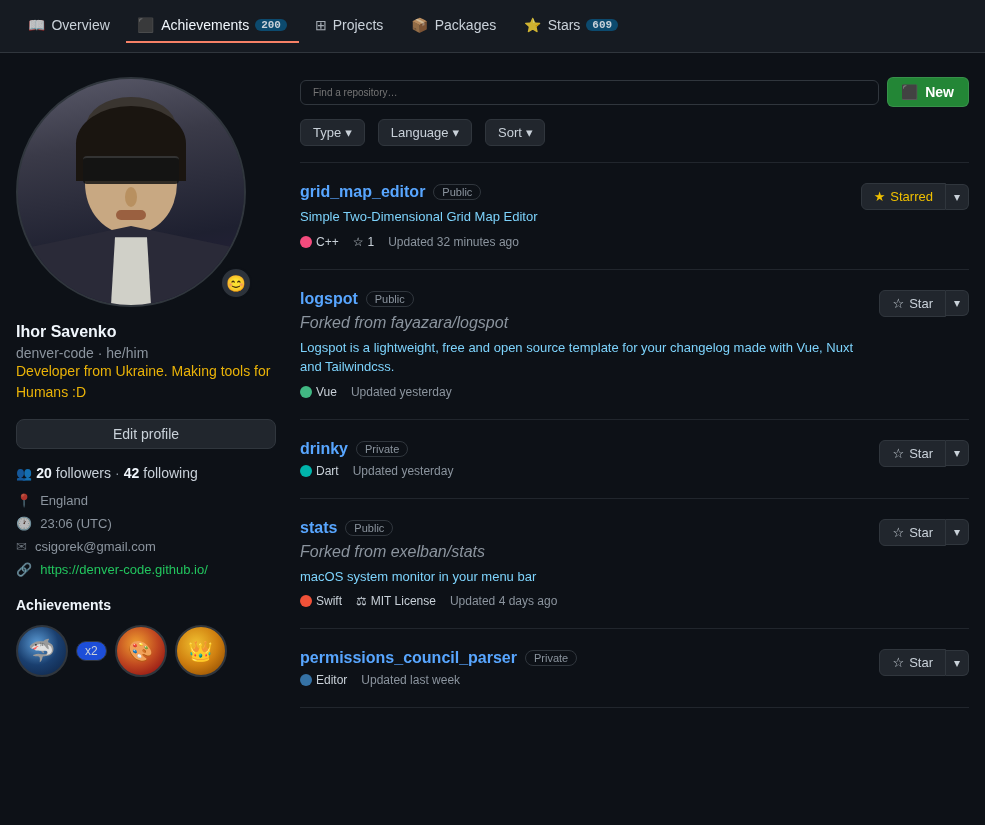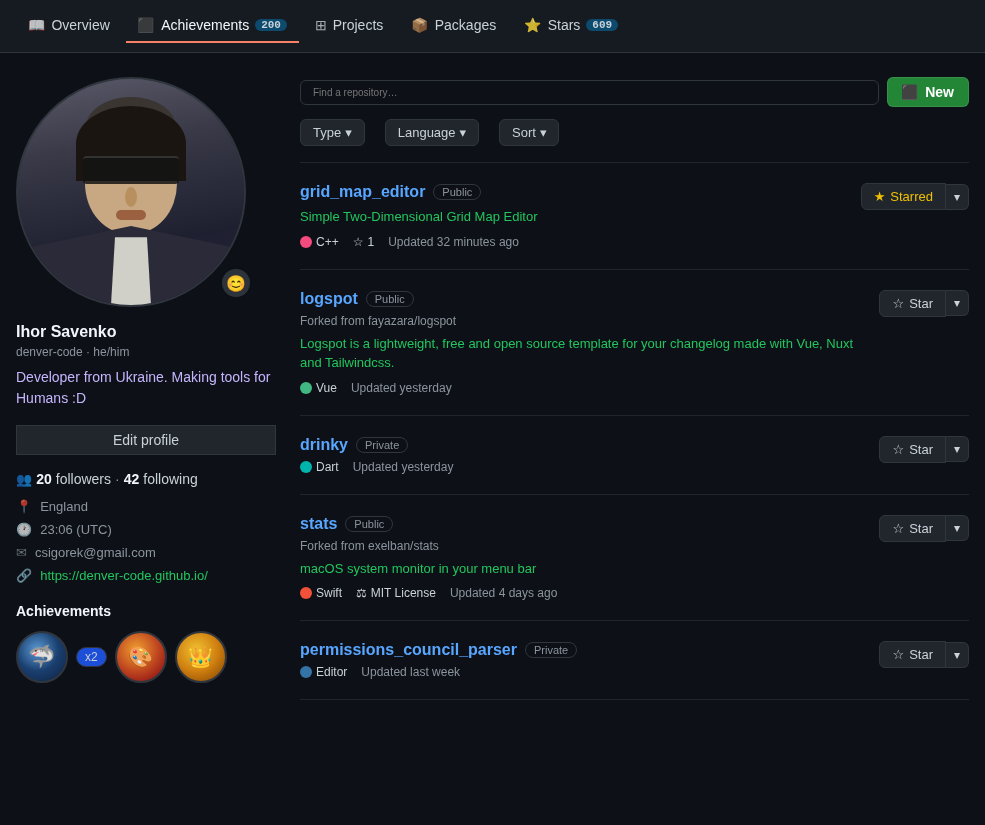--- a/index.html
+++ b/index.html
@@ -127,35 +127,35 @@
       font-size: 16px;
     }
     .profile-name {
       font-size: 16px;
       font-weight: 600;
       color: #f0f6fc;
       margin-bottom: 4px;
     }
     .profile-handle {
       color: #8b949e;
-      font-size: 12px;
-      margin-bottom: 8px;
+      font-size: 14px;
+      margin-bottom: 0;
     }
     .profile-bio {
-      color: #c4b5fd;
+      color: #eab308;
       font-size: 14px;
       margin-bottom: 16px;
       line-height: 1.5;
     }
     .edit-profile-btn {
       width: 100%;
       padding: 6px 12px;
       background: #21262d;
       border: 1px solid #30363d;
-      border-radius: 0;
+      border-radius: 8px;
       color: #c9d1d9;
       font-size: 14px;
       cursor: pointer;
       margin-bottom: 16px;
     }
     .follow-info {
       display: flex;
       align-items: center;
       gap: 4px;
       font-size: 14px;
@@ -252,21 +252,21 @@
       font-size: 14px;
       font-weight: 600;
       cursor: pointer;
       display: flex;
       align-items: center;
       gap: 6px;
       white-space: nowrap;
     }
     .filter-row {
       display: flex;
-      gap: 20px;
+      gap: 13px;
       margin-bottom: 16px;
     }
     .filter-btn {
       background: #21262d;
       border: 1px solid #30363d;
       border-radius: 6px;
       color: #c9d1d9;
       padding: 5px 12px;
       font-size: 13px;
       cursor: pointer;
@@ -306,29 +306,30 @@
     }
     .repo-badge {
       border: 1px solid #30363d;
       border-radius: 20px;
       padding: 1px 8px;
       font-size: 11px;
       color: #8b949e;
       font-weight: 400;
     }
     .repo-desc {
-      color: #22c55e;
+      color: #7dd3fc;
       font-size: 13px;
       margin-bottom: 8px;
       line-height: 1.5;
     }
     .forked-from {
       color: #8b949e;
-      font-size: 12px;
+      font-size: 16px;
       margin-bottom: 6px;
+      font-style: italic;
     }
     .forked-from a {
       color: #8b949e;
       text-decoration: none;
     }
     .repo-meta {
       display: flex;
       align-items: center;
       gap: 14px;
       flex-wrap: wrap;

